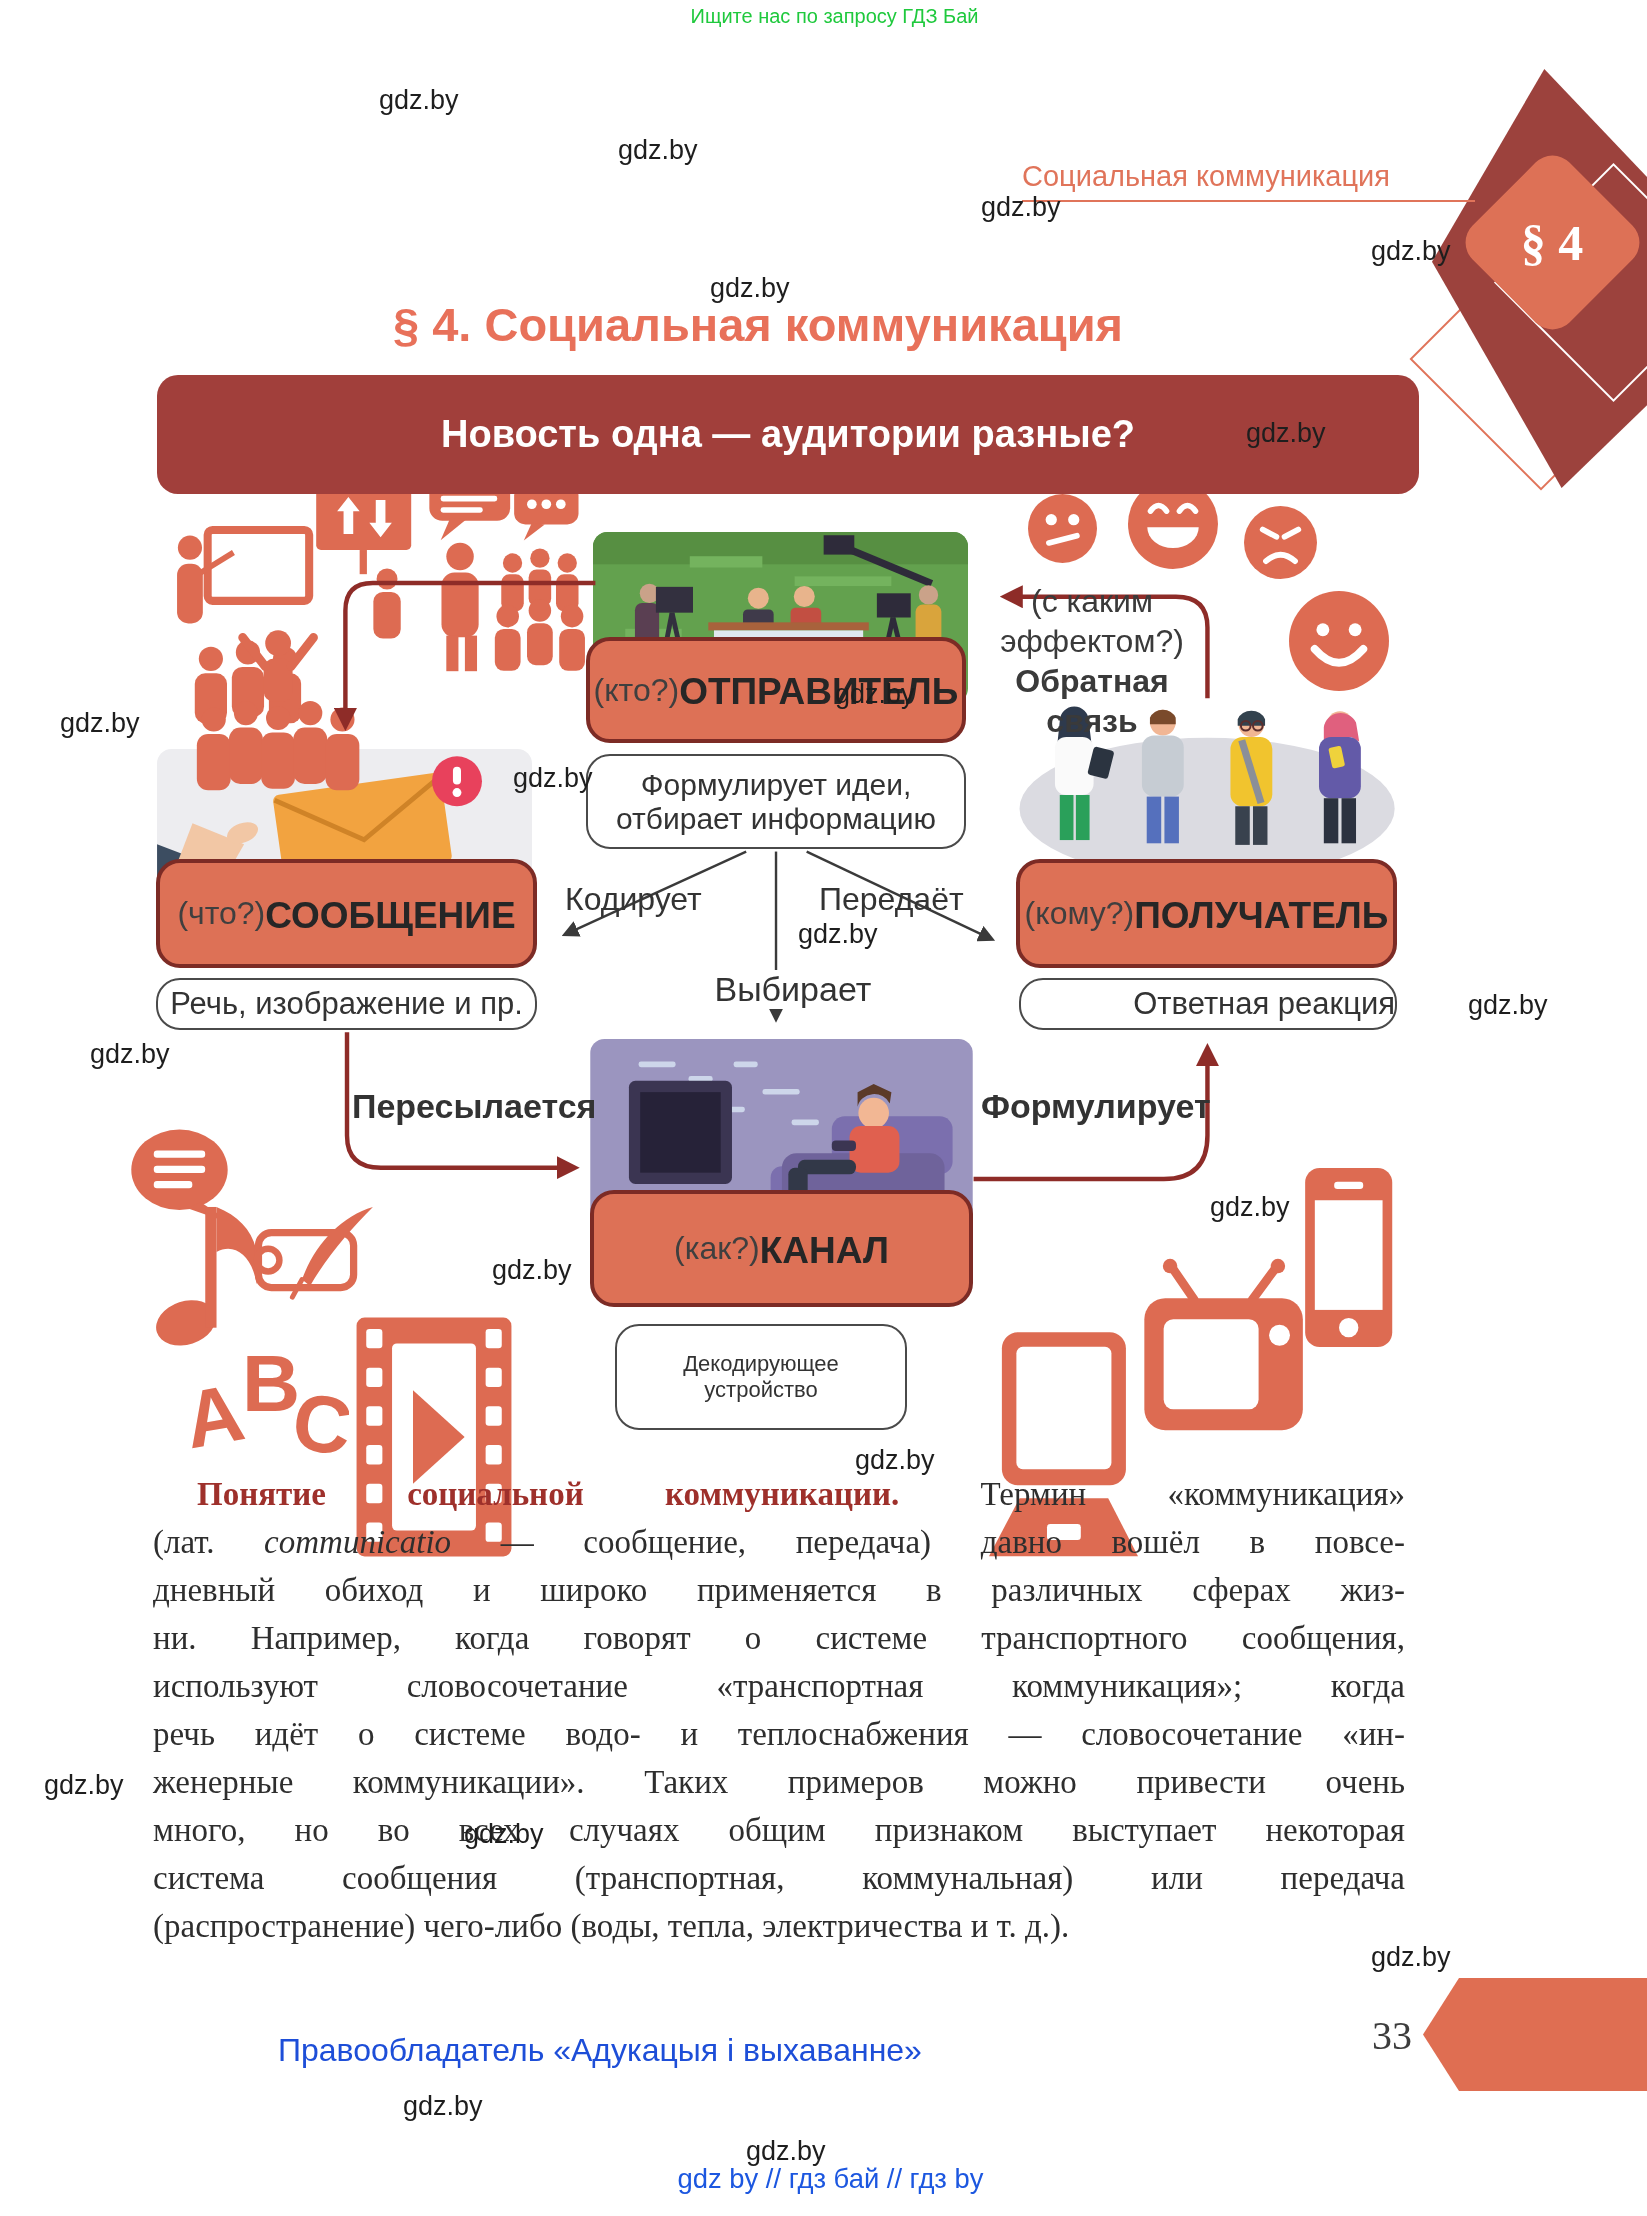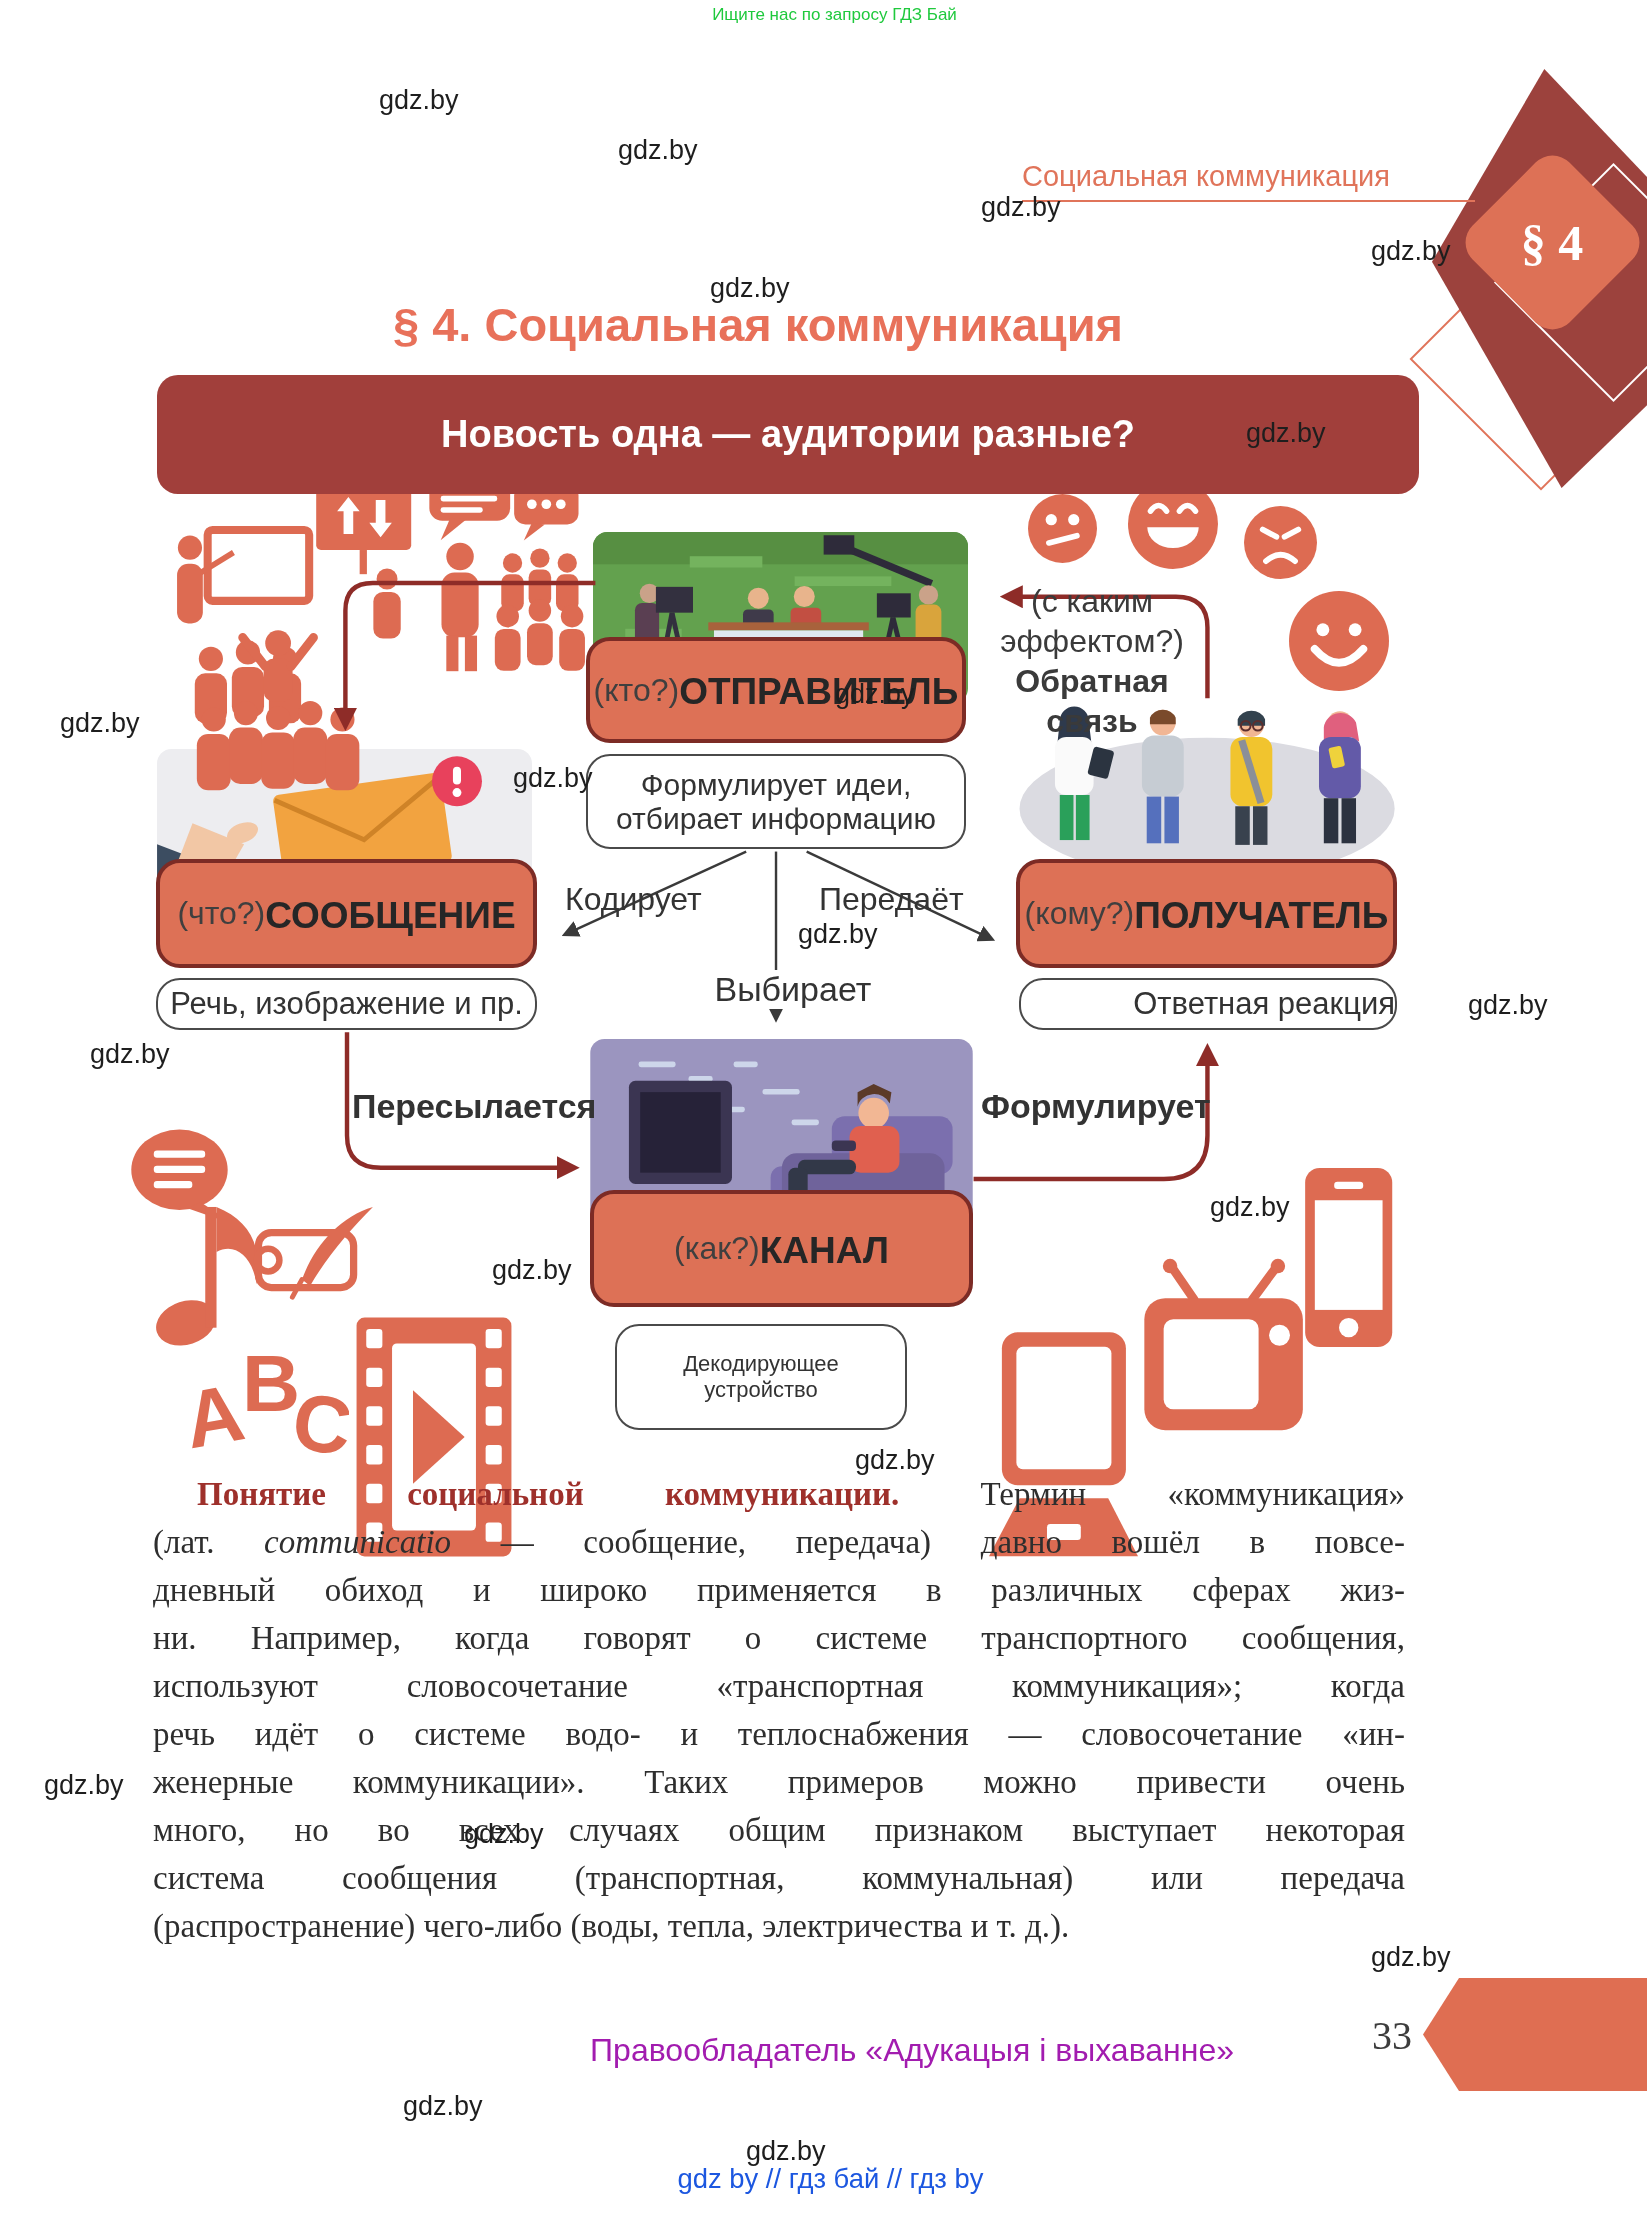--- a/index.html
+++ b/index.html
@@ -3,21 +3,21 @@
 <meta charset="utf-8">
 <style>
   html,body{margin:0;padding:0;background:#888;}
   #page{position:relative;width:1648px;height:2216px;background:#ffffff;overflow:hidden;
         font-family:"Liberation Sans",sans-serif;}
   #page *{box-sizing:border-box;}
   .abs{position:absolute;}
   
   .wm{position:absolute;color:#1e1e1e;font-size:27px;font-weight:500;z-index:6;white-space:nowrap;}
   
-  .green-top{left:661px;top:4.8px;width:347px;text-align:center;color:#1fc93d;font-size:17px;z-index:3;}
+  .green-top{left:661px;top:4.8px;width:347px;text-align:center;color:#1fc93d;font-size:20px;z-index:3;}
   .running{left:1022px;top:160px;width:452px;color:#e0745a;font-size:29px;z-index:3;}
   .runline{left:1022px;top:200px;width:453px;height:2.4px;background:#e0745a;z-index:3;}
   .title{left:121px;top:297px;width:1274px;text-align:center;color:#e8715a;
          font-size:47px;font-weight:bold;z-index:3;}
   .banner{left:157px;top:375px;width:1262px;height:119px;background:#a13f3b;border-radius:21px;
           color:#fff;font-size:38px;font-weight:bold;text-align:center;line-height:119px;z-index:2;}
   
   .badge-oline{left:1448px;top:266px;width:186px;height:186px;border:2.4px solid #e0745a;
                transform:rotate(45deg);z-index:1;}
   .badge{left:1432px;top:69px;width:216px;height:419px;background:#9c423d;z-index:2;
@@ -41,21 +41,21 @@
   .icon{z-index:1;}
   svg{display:block;}
   
   .article{left:153px;top:1470px;width:1252px;z-index:2;font-family:"Liberation Serif",serif;
            font-size:33px;color:#2e2e2e;}
   .bl{height:48px;line-height:48px;text-align:justify;text-align-last:justify;white-space:nowrap;}
   .bl.last{text-align-last:left;}
   .lead{color:#9e302b;font-weight:bold;}
   .it{font-style:italic;}
   
-  .pink{left:266px;top:2032px;width:968px;text-align:right;color:#a21caf;font-size:32px;z-index:2;}
+  .pink{left:278px;top:2032px;width:968px;text-align:left;color:#1d4ed8;font-size:32px;z-index:2;}
   .pagenum{left:1323px;top:2012px;width:89px;text-align:right;color:#3d3d3d;font-size:40px;
            font-family:"Liberation Serif",serif;z-index:2;}
   .tab{left:1423px;top:1978px;width:225px;height:113px;background:#df6e52;z-index:2;
        clip-path:polygon(16% 0,0 50%,16% 100%,100% 100%,100% 0);}
   .links{left:427px;top:2163px;width:807px;text-align:center;color:#1c57e0;font-size:27.4px;z-index:3;}
 </style>
 </head>
 <body>
 
 <div id="page">

